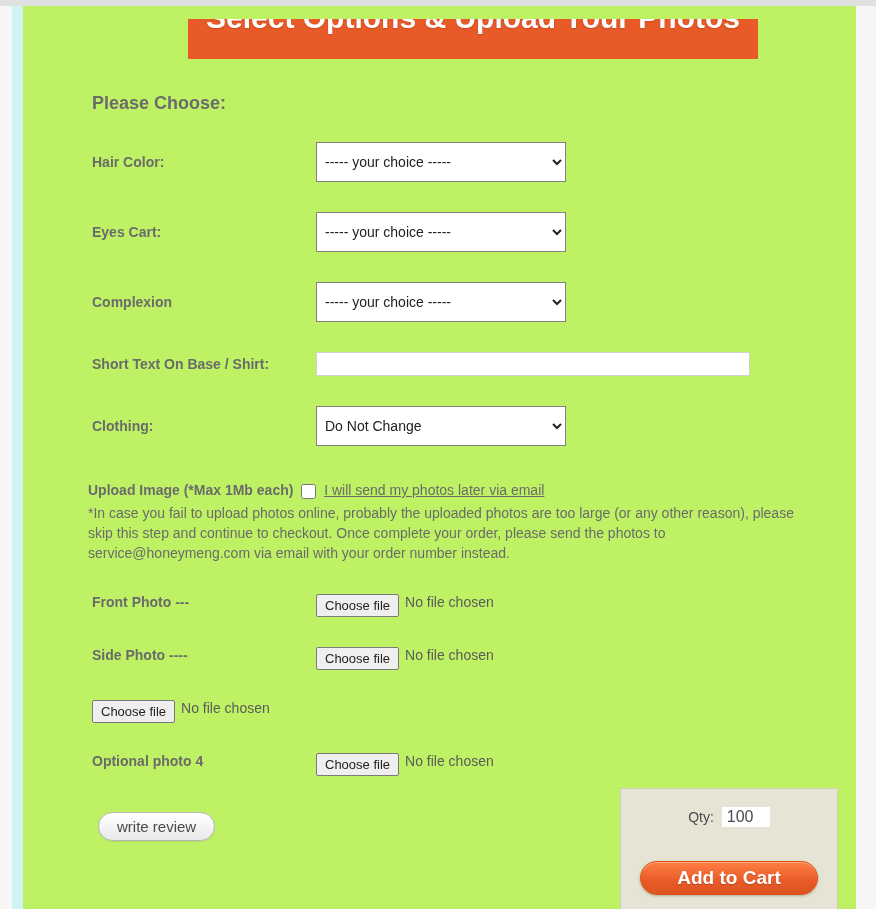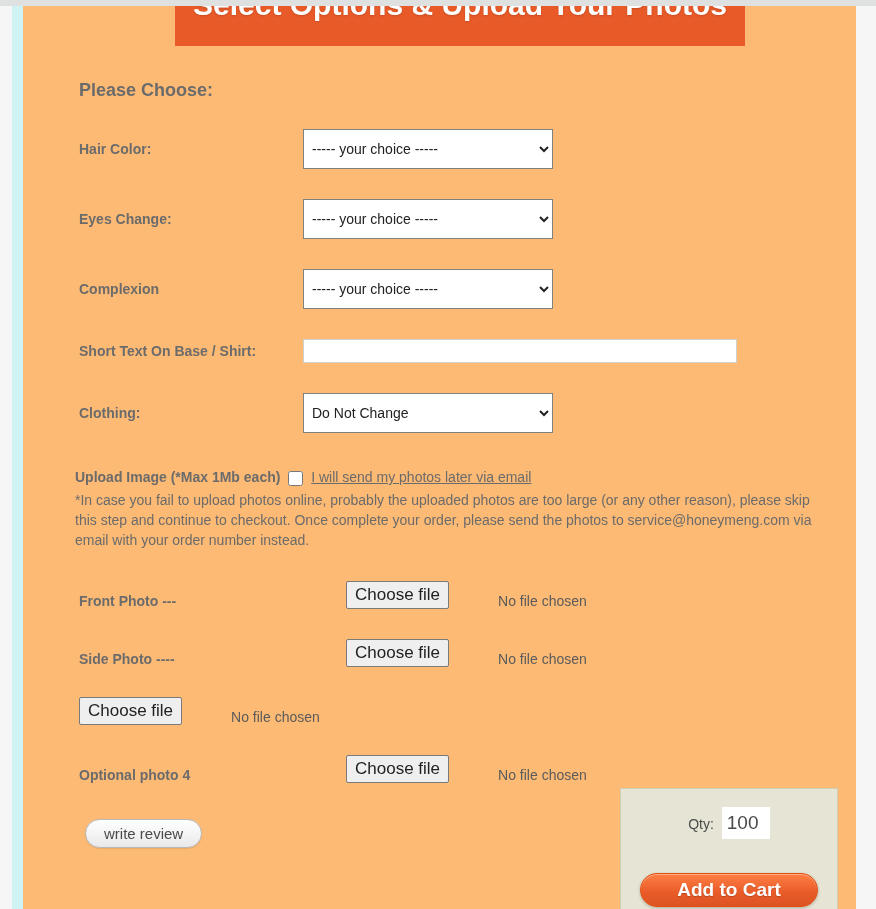--- a/index.html
+++ b/index.html
@@ -27,22 +27,22 @@
       width: 11px;
       height: 903px;
       background: #cff2f2;
     }
     .main-content {
       position: absolute;
       left: 23px;
       top: 6px;
       width: 833px;
       height: 903px;
-      background: #fdba74;
-      padding: 0;
+      background: #bef264;
+      padding: 13px;
     }
     .banner {
       background: #e85a28;
       color: #ffffff;
       text-align: center;
       font-size: 30px;
       font-weight: bold;
       padding: 0 0 14px 0;
       margin: 0 auto;
       width: 570px;
@@ -128,36 +128,35 @@
       margin-top: 4px;
       line-height: 1.45;
       max-width: 770px;
     }
     .file-rows {
       margin-left: 56px;
       margin-top: 30px;
     }
     .file-row {
       display: flex;
-      align-items: flex-end;
+      align-items: flex-start;
       margin-bottom: 30px;
-      gap: 43px;
     }
     .file-label {
       width: 224px;
       color: #6b6b6b;
       font-weight: bold;
       font-size: 14px;
       flex-shrink: 0;
     }
     .choose-file-btn {
       border: 1px solid #7a7a7a;
       background: #efefef;
       padding: 3px 8px;
-      font-size: 17px;
+      font-size: 13px;
       cursor: pointer;
       color: #222;
       border-radius: 2px;
     }
     .no-file-text {
       margin-left: 6px;
       color: #5b5b5b;
       font-size: 14px;
     }
     .write-review {
@@ -185,24 +184,24 @@
       border-bottom: none;
       padding: 18px 16px 0 16px;
     }
     .qty-line {
       text-align: center;
       font-size: 14px;
       color: #4a4a4a;
     }
     .qty-input {
       width: 48px;
-      height: 32px;
+      height: 20px;
       border: 1px solid #fff;
       background: #ffffff;
-      font-size: 19px;
+      font-size: 16px;
       padding: 1px 4px;
       margin-left: 4px;
       color: #4a4a4a;
       text-align: left;
     }
     .add-cart-btn {
       display: block;
       margin: 34px auto 0;
       width: 178px;
       height: 34px;
@@ -234,21 +233,21 @@
   <div class="form-rows">
 
     <div class="row">
       <div class="label">Hair Color:</div>
       <select class="select">
         <option>----- your choice -----</option>
       </select>
     </div>
 
     <div class="row">
-      <div class="label">Eyes Change:</div>
+      <div class="label">Eyes Cart:</div>
       <select class="select">
         <option>----- your choice -----</option>
       </select>
     </div>
 
     <div class="row">
       <div class="label">Complexion</div>
       <select class="select">
         <option>----- your choice -----</option>
       </select>

